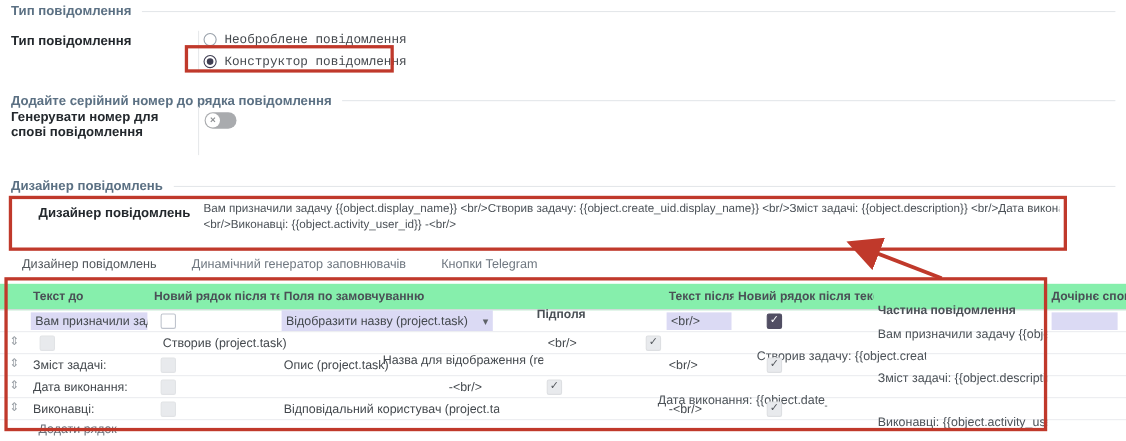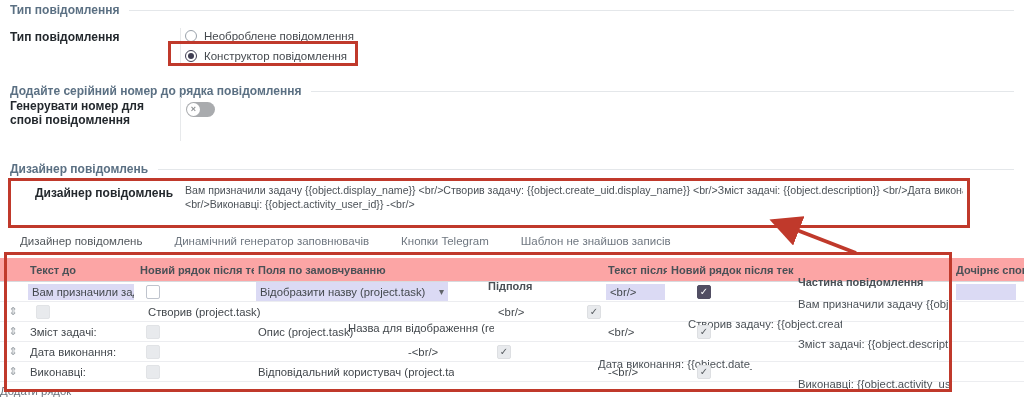--- a/index.html
+++ b/index.html
@@ -8,42 +8,42 @@
 
   
   .sec-title { position: absolute; left: 10px; right: 10px; display: flex; align-items: center; gap: 10px; font-size: 12px; font-weight: bold; color: #5b7083; }
   .sec-title .rule { flex: 1; border-top: 1px solid #e4e7ea; height: 0; }
 
   .field-label { position: absolute; font-size: 12px; font-weight: bold; color: #23282d; line-height: 14px; }
   .vsep { position: absolute; width: 1px; background: #e7e9eb; }
 
   
   .radio-group { position: absolute; left: 185px; top: 28px; display: flex; flex-direction: column; gap: 4px; }
-  .radio-row { display: flex; align-items: center; gap: 7px; height: 16px; }
+  .radio-row { display: flex; align-items: center; gap: 7px; height: 16px; font-family: Liberation Mono, monospace; }
   .radio { width: 12px; height: 12px; border-radius: 50%; border: 1px solid #9aa2ab; background: #fff; position: relative; flex: 0 0 auto; }
   .radio.checked { border-color: #3f3e52; }
   .radio.checked::after { content: ""; position: absolute; inset: 2px; border-radius: 50%; background: #3f3e52; }
   .radio-label { font-size: 11.5px; color: #45494e; white-space: nowrap; }
 
   
   .toggle { position: absolute; left: 186px; top: 102px; width: 29px; height: 15px; border-radius: 8px; background: #a9abae; }
   .toggle .knob { position: absolute; left: 1px; top: 1px; width: 13px; height: 13px; border-radius: 50%; background: #fff; color: #8b8e91; font-size: 9px; line-height: 13px; text-align: center; font-weight: bold; }
 
   
   .designer-value { position: absolute; left: 185px; top: 183px; width: 778px; font-size: 10.6px; color: #4b5157; line-height: 14px; white-space: nowrap; overflow: hidden; }
 
   
   .tabs { position: absolute; left: 20px; top: 235px; display: flex; gap: 32px; font-size: 11.5px; color: #6f7780; }
   .tab { white-space: nowrap; cursor: pointer; }
   .tab.active { color: #52575c; }
 
   
   .table { position: absolute; left: 0; top: 258px; width: 1024px; font-size: 11.3px; }
   .tr { display: flex; align-items: center; height: 20px; border-bottom: 1px solid #ecedf0; }
-  .tr.thead { height: 24px; border-bottom: 1px solid #d7dadd; background: #fca5a5; font-weight: bold; color: #4a5056; font-size: 11px; }
+  .tr.thead { height: 24px; border-bottom: 1px solid #d7dadd; background: #86efac; font-weight: bold; color: #4a5056; font-size: 11px; }
   .td { height: 100%; display: flex; align-items: center; overflow: hidden; white-space: nowrap; padding: 0 4px; flex: 0 0 auto; }
   .c0 { width: 26px; justify-content: center; padding: 0; }
   .c1 { width: 110px; }
   .c2 { width: 118px; }
   .c3 { width: 200px; }
   .c4 { width: 150px; margin-top: 32px; }
   .c5 { width: 63px; }
   .c6 { width: 127px; }
   .c7 { width: 158px; margin-top: 24px; }
   .c8 { flex: 1 1 auto; }
@@ -55,21 +55,21 @@
   .caret { margin-left: auto; color: #5f6368; font-size: 10px; padding-left: 4px; }
   .cb { width: 14px; height: 14px; border-radius: 2px; font-size: 10px; line-height: 12px; text-align: center; flex: 0 0 auto; }
   .cb-ed-un { background: #fff; border: 1px solid #bfc4cd; }
   .cb-ro-un { background: #e8eaed; border: 1px solid #e1e3e6; }
   .cb-ro-ck { background: #e8eaed; border: 1px solid #dddfe2; color: #55595e; }
   .cb-ed-ck { background: #514e63; border: 1px solid #514e63; color: #fff; }
   .cb-ind { margin-left: 26px; }
   .cb-ind2 { margin-left: 6px; }
   .child-hl { width: 60px; height: 16px; background: #dbdaf4; margin-left: 2px; }
   .msgpart { color: #4b5157; }
-  .add-row { display: flex; align-items: center; height: 17px; color: #697079; font-size: 11.3px; cursor: pointer; }
+  .add-row { display: flex; align-items: center; height: 17px; padding-left: 35px; color: #697079; font-size: 11.3px; cursor: pointer; }
 
   
   .ann { position: absolute; border: 3px solid #c0392b; background: transparent; pointer-events: none; }
   .overlay { position: absolute; left: 0; top: 0; pointer-events: none; }
 </style>
 </head>
 <body>
 
 <div class="page">
 
@@ -107,21 +107,20 @@
   <div class="field-label" style="left:35px; top:186px;">Дизайнер повідомлень</div>
   <div class="designer-value">
     <div>Вам призначили задачу {{object.display_name}} &lt;br/&gt;Створив задачу: {{object.create_uid.display_name}} &lt;br/&gt;Зміст задачі: {{object.description}} &lt;br/&gt;Дата виконання: {{object.date_end}} -</div>
     <div>&lt;br/&gt;Виконавці: {{object.activity_user_id}} -&lt;br/&gt;</div>
   </div>
 
   <div class="tabs">
     <span class="tab active">Дизайнер повідомлень</span>
     <span class="tab">Динамічний генератор заповнювачів</span>
     <span class="tab">Кнопки Telegram</span>
-    <span class="tab">Шаблон не знайшов записів</span>
   </div>
 
   <div class="table">
     <div class="tr thead">
       <div class="td c0"></div>
       <div class="td c1">
           <span>Текст до</span>
         </div>
       <div class="td c2">
           <span>Новий рядок після тексту</span>

